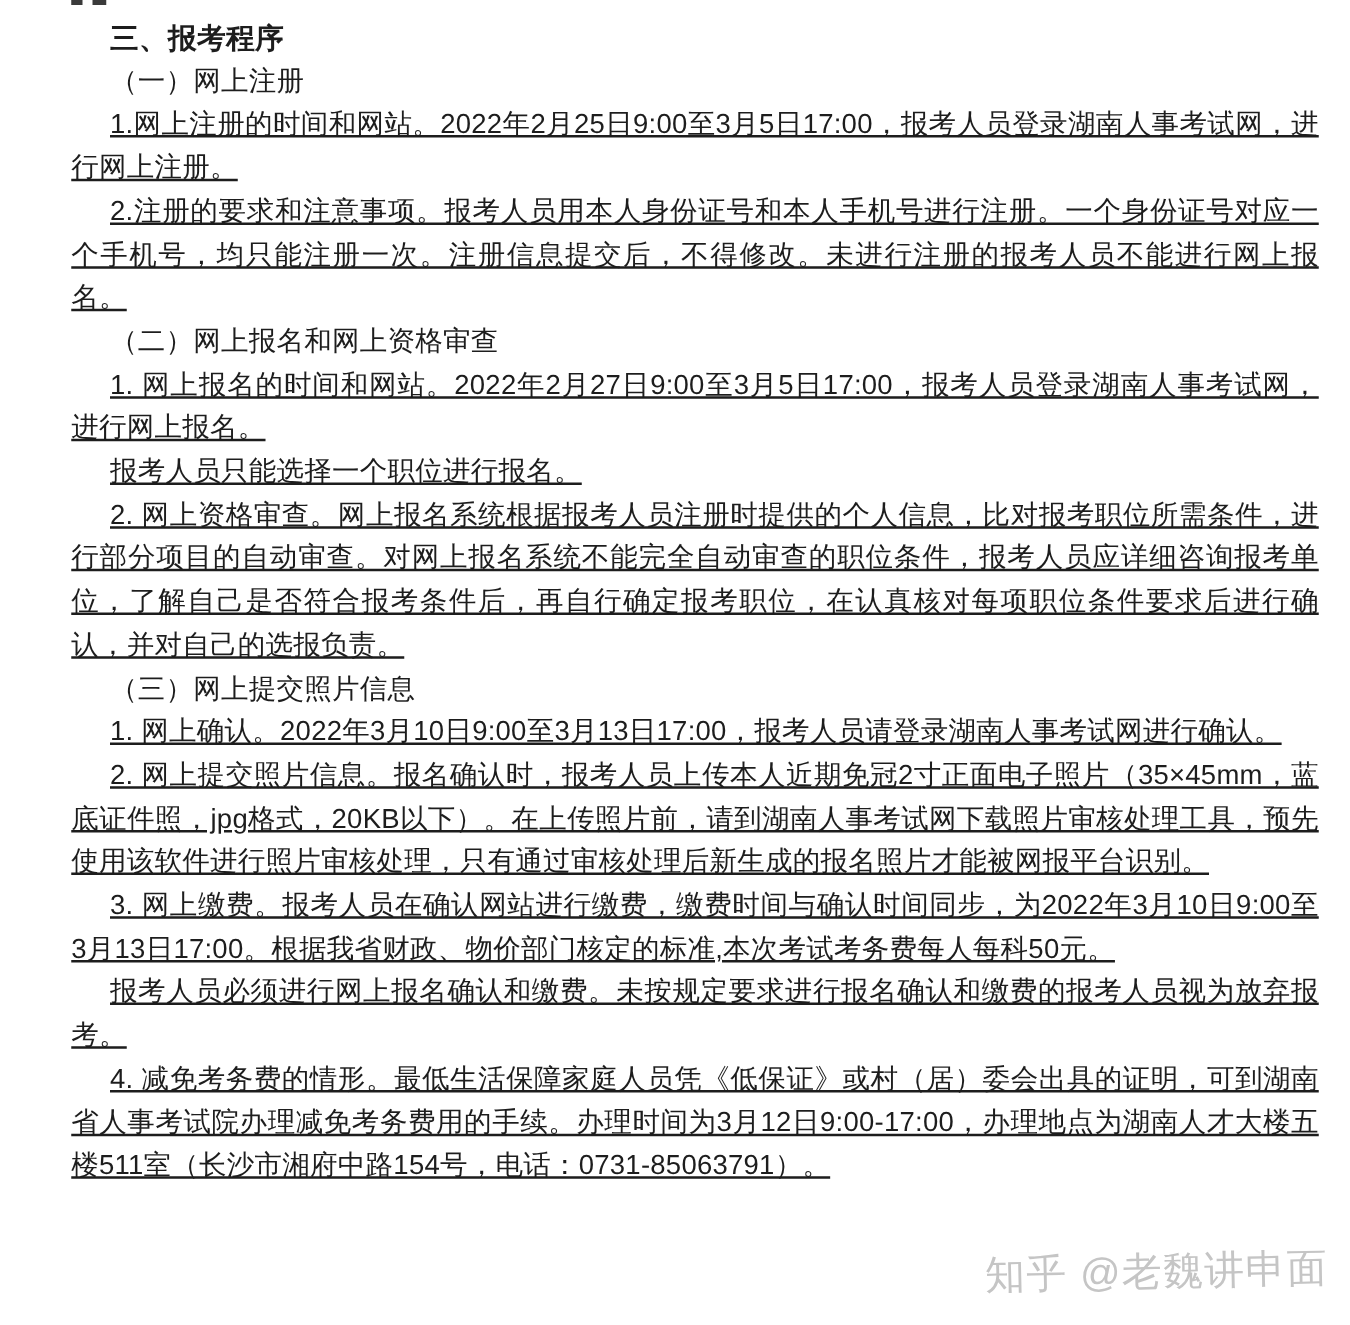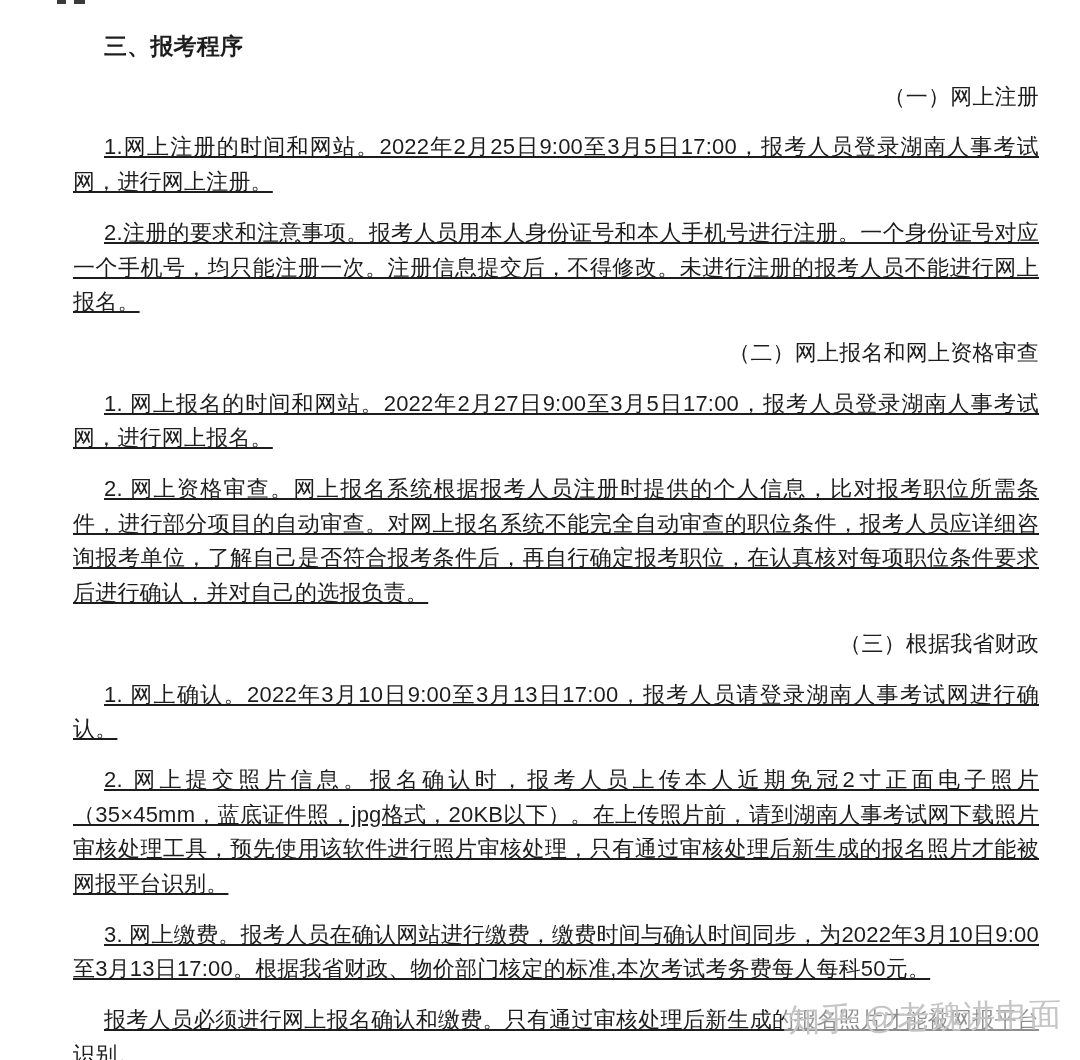--- a/index.html
+++ b/index.html
@@ -18,30 +18,30 @@
     position: absolute;
     left: 57px;
     top: 13px;
     width: 998px;
     color: #1d1d1d;
     font-size: 22px;
     line-height: 34.7px;
     text-align: justify;
     letter-spacing: 0.2px;
   }
-  .doc .block { margin: 16px; }
+  .doc .block { margin: 0; }
   .doc .h1 {
     font-weight: 700;
     font-size: 23px;
     padding-left: 31px;
     text-align: left;
   }
   .doc .h2 {
     padding-left: 31px;
-    text-align: right;
+    text-align: left;
   }
   .doc .p {
     text-indent: 31px;
     text-decoration: underline;
   }
   
   .frag {
     position: absolute;
     top: 0;
     height: 4px;
@@ -69,22 +69,23 @@
 <div class="frag a"></div>
 <div class="frag b"></div>
 
 <div class="doc" style="color: rgb(29, 29, 29);">
     <div class="block h1">三、报考程序</div>
     <div class="block h2">（一）网上注册</div>
     <div class="block p">1.网上注册的时间和网站。2022年2月25日9:00至3月5日17:00，报考人员登录湖南人事考试网，进行网上注册。</div>
     <div class="block p">2.注册的要求和注意事项。报考人员用本人身份证号和本人手机号进行注册。一个身份证号对应一个手机号，均只能注册一次。注册信息提交后，不得修改。未进行注册的报考人员不能进行网上报名。</div>
     <div class="block h2">（二）网上报名和网上资格审查</div>
     <div class="block p">1. 网上报名的时间和网站。2022年2月27日9:00至3月5日17:00，报考人员登录湖南人事考试网，进行网上报名。</div>
+    <div class="block p">报考人员只能选择一个职位进行报名。</div>
     <div class="block p">2. 网上资格审查。网上报名系统根据报考人员注册时提供的个人信息，比对报考职位所需条件，进行部分项目的自动审查。对网上报名系统不能完全自动审查的职位条件，报考人员应详细咨询报考单位，了解自己是否符合报考条件后，再自行确定报考职位，在认真核对每项职位条件要求后进行确认，并对自己的选报负责。</div>
-    <div class="block h2">（三）根据我省财政</div>
+    <div class="block h2">（三）网上提交照片信息</div>
     <div class="block p">1. 网上确认。2022年3月10日9:00至3月13日17:00，报考人员请登录湖南人事考试网进行确认。</div>
     <div class="block p">2. 网上提交照片信息。报名确认时，报考人员上传本人近期免冠2寸正面电子照片（35×45mm，蓝底证件照，jpg格式，20KB以下）。在上传照片前，请到湖南人事考试网下载照片审核处理工具，预先使用该软件进行照片审核处理，只有通过审核处理后新生成的报名照片才能被网报平台识别。</div>
     <div class="block p">3. 网上缴费。报考人员在确认网站进行缴费，缴费时间与确认时间同步，为2022年3月10日9:00至3月13日17:00。根据我省财政、物价部门核定的标准,本次考试考务费每人每科50元。</div>
-    <div class="block p">报考人员必须进行网上报名确认和缴费。只有通过审核处理后新生成的报名照片才能被网报平台识别。</div>
+    <div class="block p">报考人员必须进行网上报名确认和缴费。未按规定要求进行报名确认和缴费的报考人员视为放弃报考。</div>
     <div class="block p">4. 减免考务费的情形。最低生活保障家庭人员凭《低保证》或村（居）委会出具的证明，可到湖南省人事考试院办理减免考务费用的手续。办理时间为3月12日9:00-17:00，办理地点为湖南人才大楼五楼511室（长沙市湘府中路154号，电话：0731-85063791）。</div>
   </div>
 
 <div class="watermark" style="color: rgb(197, 197, 197);">知乎 @老魏讲申面</div>
 
 </body></html>

